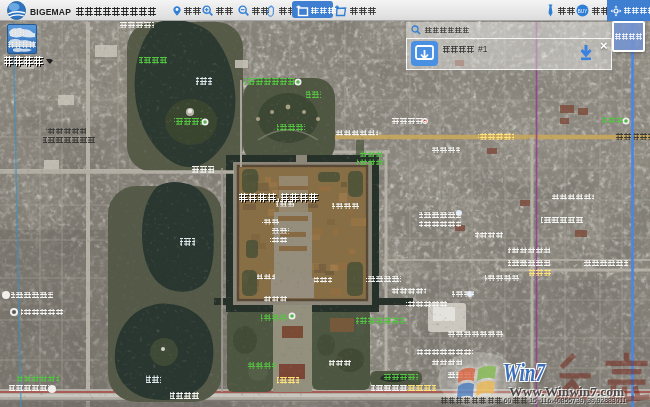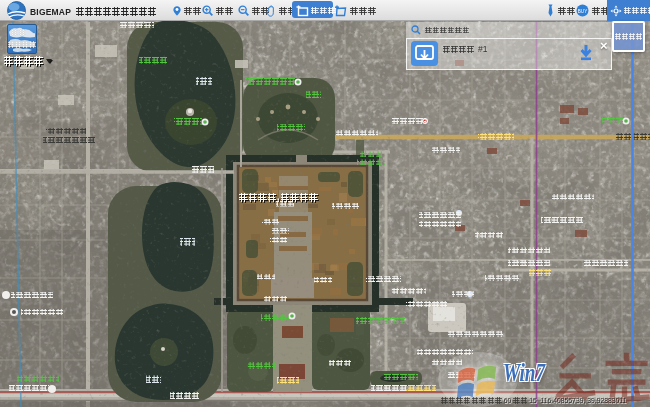--- a/index.html
+++ b/index.html
@@ -640,20 +640,21 @@
         <filter id="zb">
           <feGaussianBlur stdDeviation="0.6"></feGaussianBlur>
         </filter>
       </defs>
 <g fill="none" stroke="rgba(115,32,22,0.5)" stroke-width="5" filter="url(#zb)">
 <path d="M22,4 L10,16 M8,24 L38,24 M6,44 L20,30 L34,46 M4,46 L42,40"></path>
 <path d="M72,2 L72,10 M52,12 L92,12 M58,20 L86,20 M54,30 L90,30 M60,30 L58,48 M70,34 L70,50 M80,34 L84,48 M52,48 L94,44"></path>
 </g>
     </svg>
 
+<div class="ov" style="left:509px;top:384px;font-size:13.5px;font-weight:bold;color:#4a4a4a;text-shadow:1px 1px 0 rgba(255,255,255,.8),-1px -1px 0 rgba(255,255,255,.8);font-family:'Liberation Serif',serif;">Www.Winwin7.com</div>
 
 <div class="ov" style="left:441px;top:397px;display:flex;align-items:center;color:#2e2d2b;text-shadow:0.8px 0.8px 0 rgba(255,255,255,.75),-0.8px -0.8px 0 rgba(255,255,255,.55);white-space:nowrap;">
 <span class="zh" style="--c:#3a3935;width:6.5px;height:6.5px"></span>
       <span class="zh" style="--c:#3a3935;width:6.5px;height:6.5px"></span>
       <span class="zh" style="--c:#3a3935;width:6.5px;height:6.5px"></span>
       <span class="zh" style="--c:#3a3935;width:6.5px;height:6.5px"></span>
 <span style="font-size:7px;">&nbsp;</span>
 <span class="zh" style="--c:#3a3935;width:6.5px;height:6.5px"></span>
       <span class="zh" style="--c:#3a3935;width:6.5px;height:6.5px"></span>
 <span style="font-size:7px;">&nbsp;</span>

